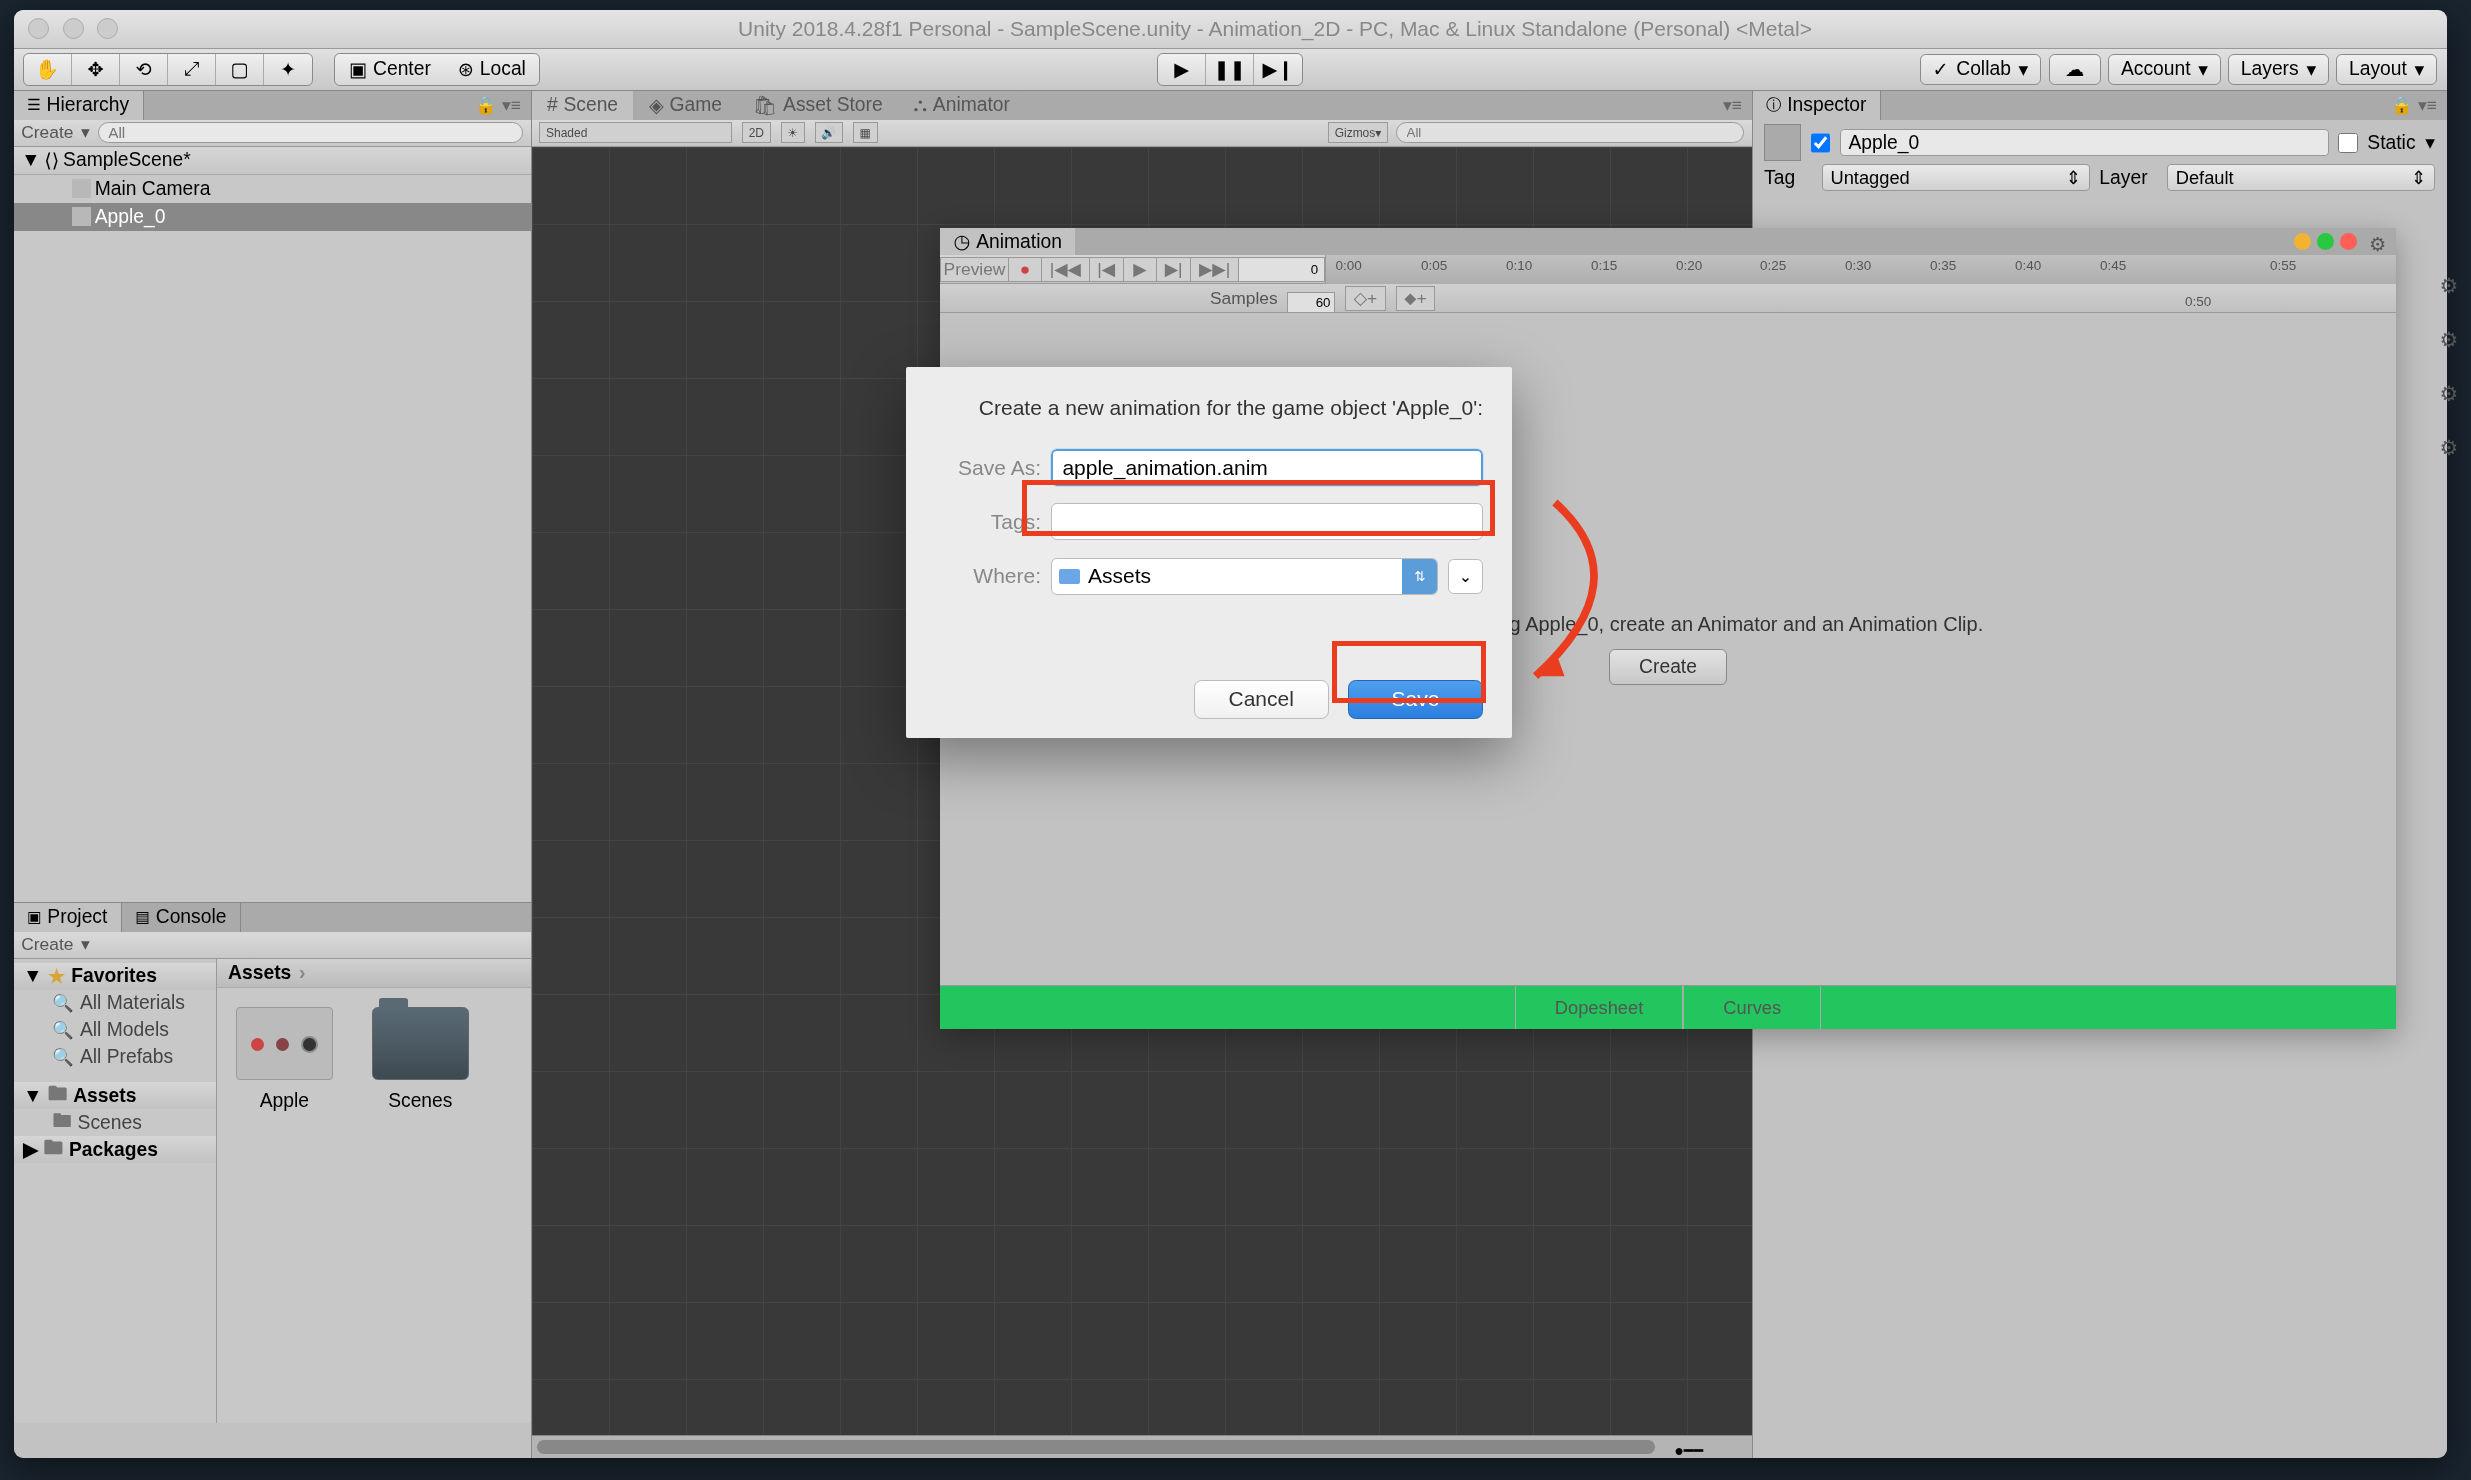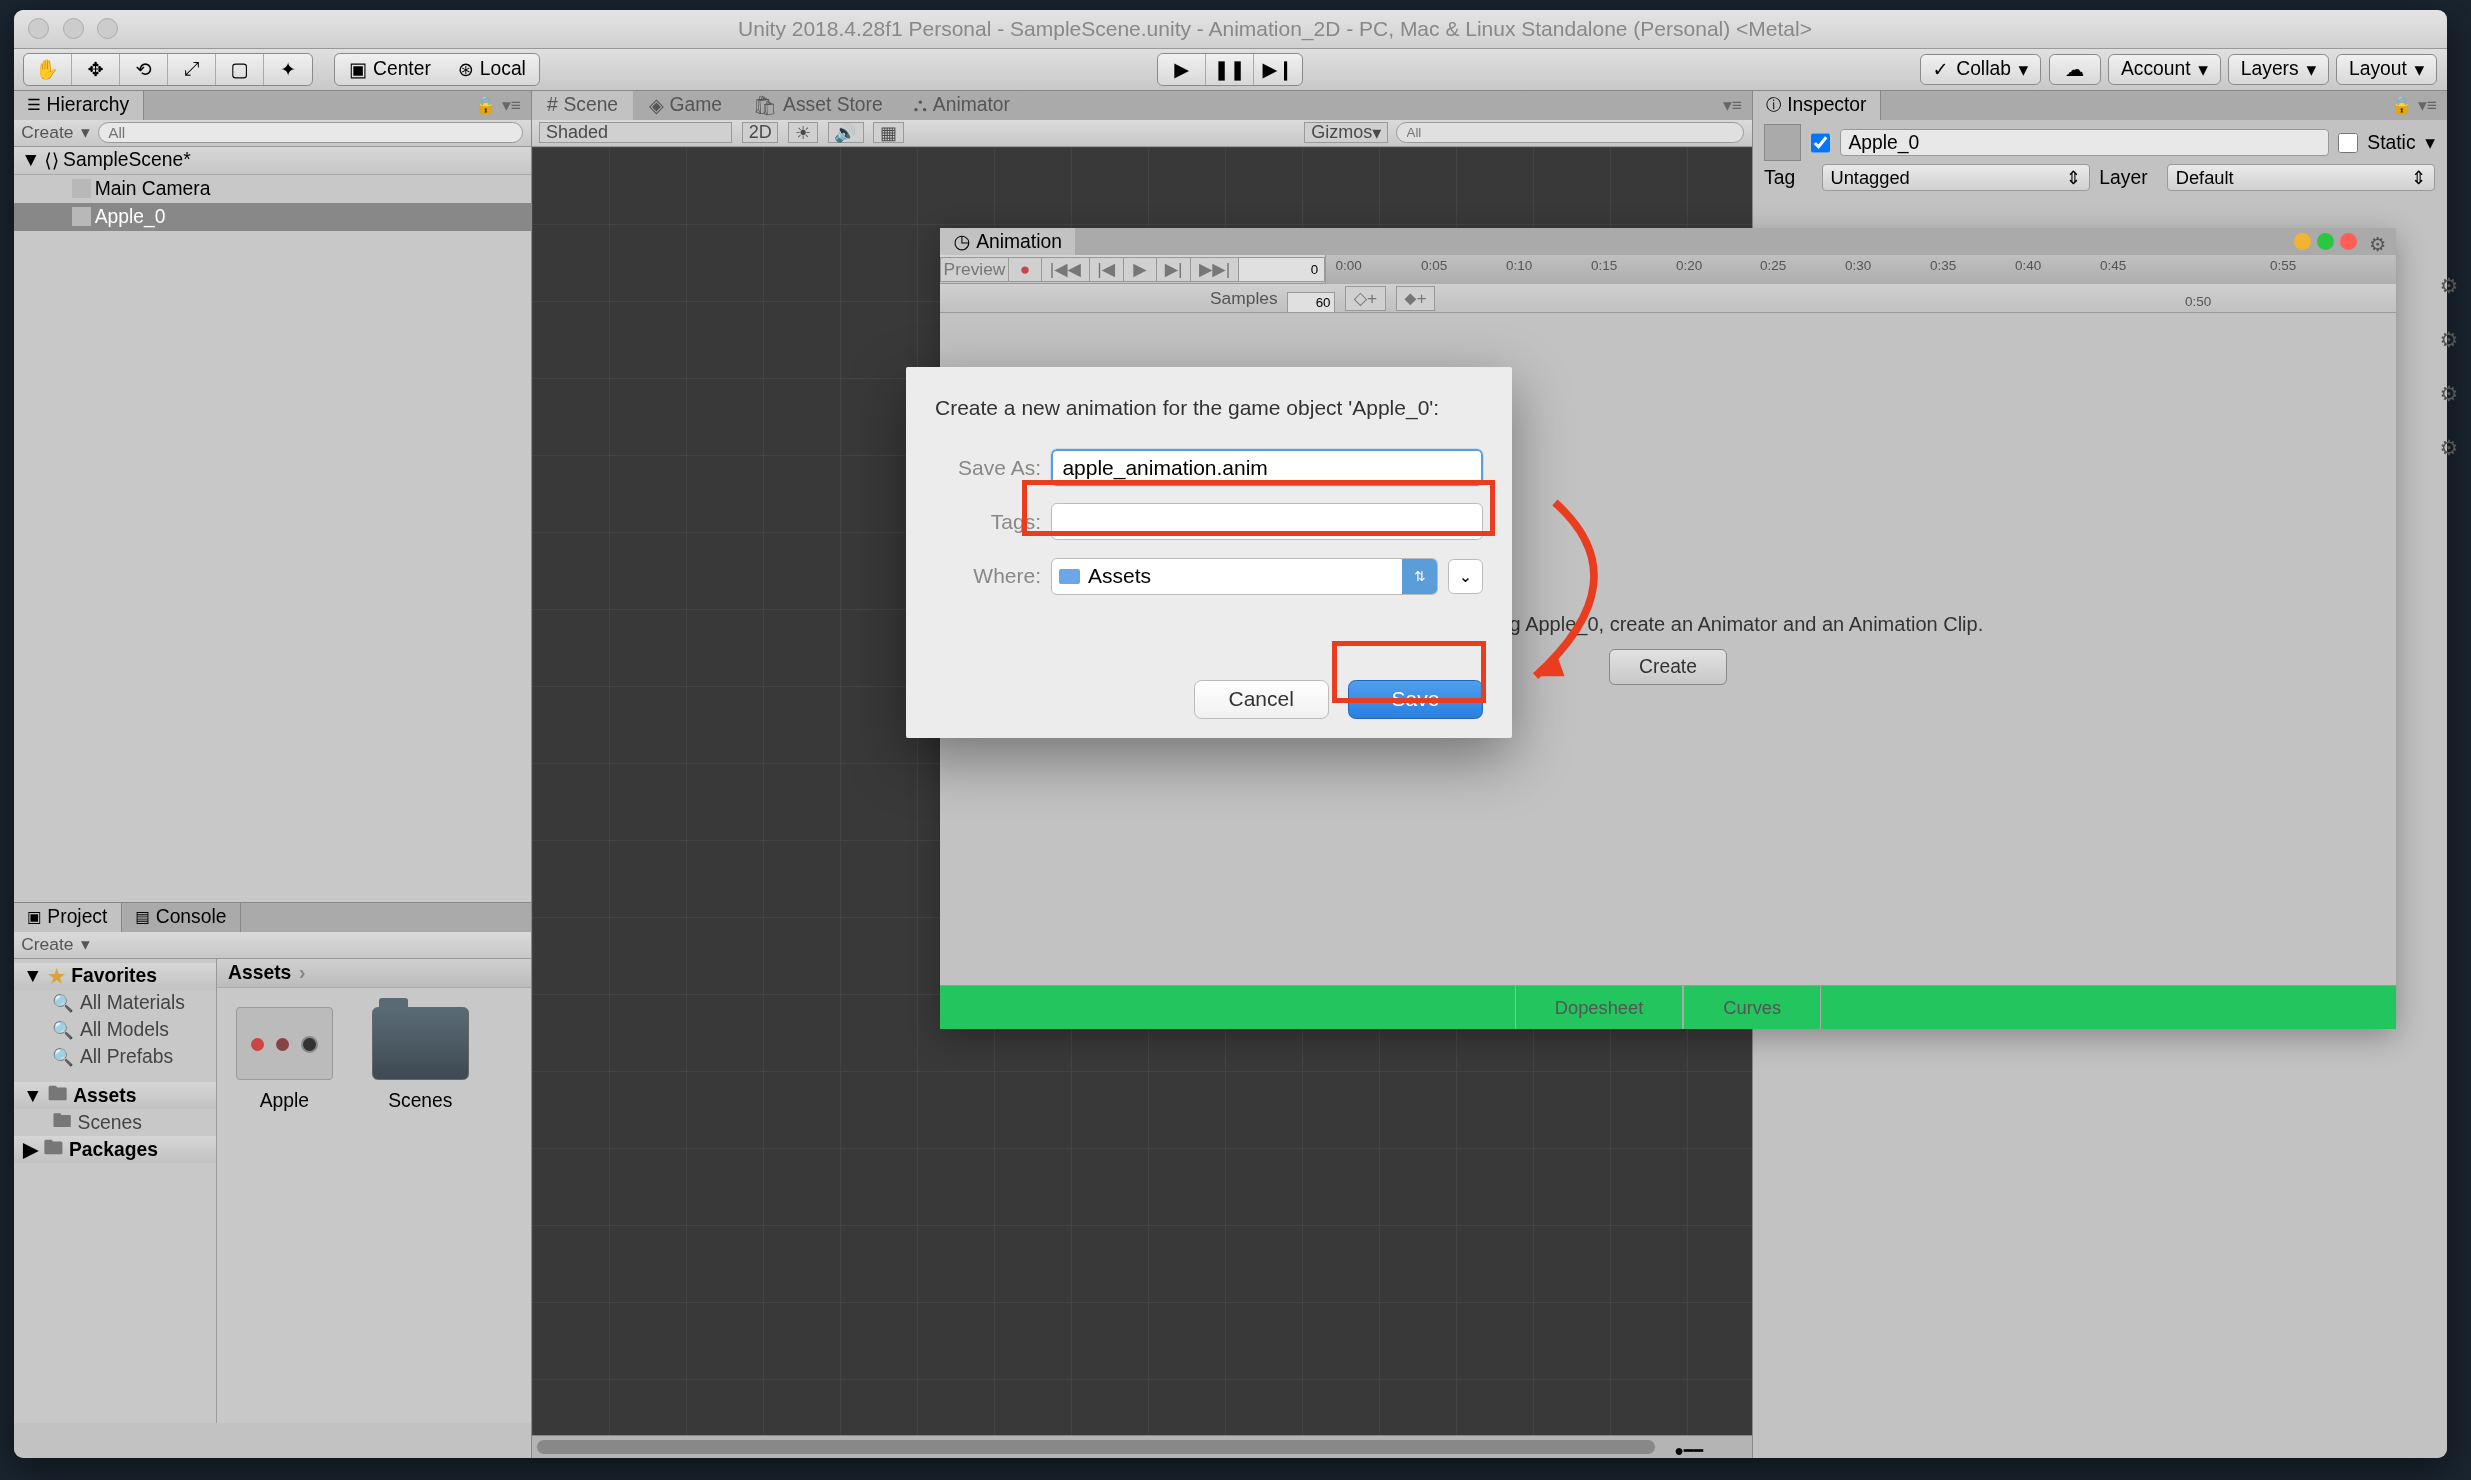--- a/index.html
+++ b/index.html
@@ -28,21 +28,21 @@
 .tree-item { height: 28px; display: flex; align-items: center; padding-left: 7.7px; gap: 3.9px; }
 .tree-item.root { background: linear-gradient(#d6d6d6, #c6c6c6); border-bottom: 1px solid #aaa; }
 .tree-item.selected { background: #888; color: #fff; }
 .tree-item.child { padding-left: 58px; }
 .cube-icon { width: 19.3px; height: 19.3px; background: #b8b8b8; display: inline-block; }
 .center-panel { flex: 1; display: flex; flex-direction: column; position: relative; }
 .scene-tab-bar { height: 29px; background: #aaa; display: flex; align-items: center; gap: 0; }
 .scene-tab { padding: 0 15.4px; height: 29px; display: flex; align-items: center; gap: 5.8px; font-size: 19.3px; color: #555; }
 .scene-tab.active { background: #c2c2c2; }
 .scene-toolbar { height: 27px; background: linear-gradient(#dadada, #c8c8c8); border-bottom: 1px solid #999; display: flex; align-items: center; padding: 0 7.7px; font-size: 17.4px; gap: 9.7px; color: #4a4a4a; }
-.scene-toolbar select, .scene-toolbar .mini-btn { height: 21px; font-size: 18px; background: #d0d0d0; border: 1px solid #999; padding: 0 5.8px; }
+.scene-toolbar select, .scene-toolbar .mini-btn { height: 21px; font-size: 12px; background: #d0d0d0; border: 1px solid #999; padding: 0 5.8px; }
 .mini-btn { display: inline-flex; align-items: center; padding: 0 7.7px; cursor: pointer; }
 .scene-view { flex: 1; background: #393939; position: relative; }
 .grid-lines { position: absolute; inset: 0; background-image: linear-gradient(#444 1px, transparent 1px), linear-gradient(90deg, #444 1px, transparent 1px); background-size: 77px 77px; }
 .right-panel { width: 695px; background: #c2c2c2; display: flex; flex-direction: column; border-left: 1px solid #888; }
 .inspector-body { flex: 1; padding: 5.8px; font-size: 19.3px; }
 .inspector-row { display: flex; align-items: center; gap: 9.7px; height: 35px; padding: 0 5.8px; }
 .inspector-row input[type=text] { flex: 1; height: 27px; border: 1px solid #999; background: #e8e8e8; padding: 0 7.7px; border-radius: 3.9px; font-size: 19.3px; }
 .inspector-row input[type=checkbox] { width: 19.3px; height: 19.3px; }
 .inspector-row .dd { flex: 1; height: 27px; border: 1px solid #999; background: linear-gradient(#eaeaea,#d0d0d0); padding: 0 7.7px; border-radius: 3.9px; display: flex; align-items: center; font-size: 18.3px; }
 .bottom-split { display: flex; flex-direction: column; height: 521px; border-top: 1px solid #888; }
@@ -66,21 +66,21 @@
 .anim-toolbar { height: 29px; background: linear-gradient(#d6d6d6,#c4c4c4); display: flex; align-items: center; border-bottom: 1px solid #999; font-size: 17.4px; }
 .anim-btn { height: 25px; padding: 0 7.7px; border: 1px solid #999; border-right: none; background: #d0d0d0; display: flex; align-items: center; justify-content: center; color: #777; cursor: pointer; min-width: 33px; }
 .timeline-ruler { flex: 1; height: 29px; background: linear-gradient(#c0c0c0,#aeaeae); position: relative; font-size: 13.5px; color: #555; border-left: 1px solid #999; }
 .ruler-mark { position: absolute; top: 3.9px; }
 .anim-row2 { height: 29px; background: linear-gradient(#d0d0d0,#c0c0c0); display: flex; align-items: center; border-bottom: 1px solid #999; font-size: 17.4px; color: #555; padding-left: 270px; gap: 9.7px; }
 .anim-body { flex: 1; background: #c2c2c2; display: flex; align-items: center; justify-content: center; flex-direction: column; font-size: 20px; color: #333; position: relative; }
 .create-btn { margin-top: 13.5px; padding: 5.8px 29px; background: linear-gradient(#e2e2e2,#c8c8c8); border: 1px solid #888; border-radius: 5.8px; font-size: 19.3px; cursor: pointer; }
 .anim-bottom-tabs { height: 44px; border-top: 1px solid #999; display: flex; justify-content: center; background: #22c55e; }
 .anim-bottom-tab { padding: 0 39px; display: flex; align-items: center; font-size: 18.3px; color: #555; border-left: 1px solid #aaa; border-right: 1px solid #aaa; }
 .save-dialog { position: absolute; left: 906px; top: 367px; width: 606px; height: 371px; background: #ececec; border-radius: 1.9px; box-shadow: 0 19.3px 58px rgba(0,0,0,0.4); z-index: 100; padding: 29px 29px 19.3px 29px; display: flex; flex-direction: column; }
-.dialog-title { text-align: left; font-size: 21px; color: #333; margin-bottom: 29px; }
+.dialog-title { text-align: right; font-size: 21px; color: #333; margin-bottom: 29px; }
 .dialog-row { display: flex; align-items: center; margin-bottom: 17.4px; gap: 9.7px; }
 .dialog-label { width: 106px; text-align: right; font-size: 21px; color: #888; }
 .dialog-input { flex: 1; height: 37px; border: 1px solid #bbb; background: #fff; padding: 0 9.7px; font-size: 21px; border-radius: 5.8px; }
 .dialog-input.focus { border: 2.9px solid #5b9dd9; outline: 1.9px solid #c7dff5; }
 .dialog-select { flex: 1; height: 37px; display: flex; align-items: center; background: #fff; border: 1px solid #bbb; border-radius: 5.8px; overflow: hidden; }
 .folder-icon-sm { width: 21px; height: 15.4px; background: #6ba7e8; border-radius: 1.9px; margin: 0 7.7px; }
 .select-arrow { width: 35px; height: 100%; background: #5b9dd9; color: #fff; display: flex; align-items: center; justify-content: center; font-size: 13.5px; }
 .expand-btn { width: 35px; height: 35px; border: 1px solid #bbb; border-radius: 5.8px; background: #fff; display: flex; align-items: center; justify-content: center; cursor: pointer; }
 .dialog-buttons { margin-top: auto; display: flex; justify-content: flex-end; gap: 19.3px; }
 .dlg-btn { width: 135px; height: 39px; border-radius: 7.7px; font-size: 21px; display: flex; align-items: center; justify-content: center; cursor: pointer; }

